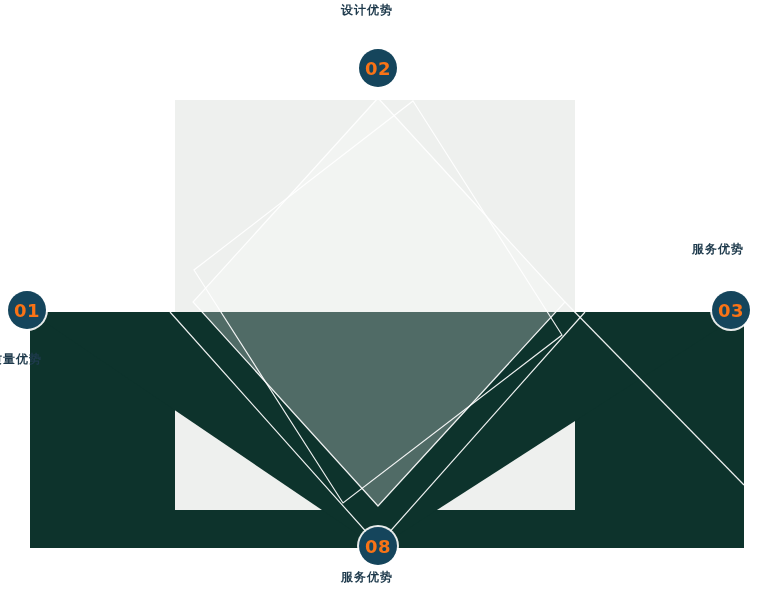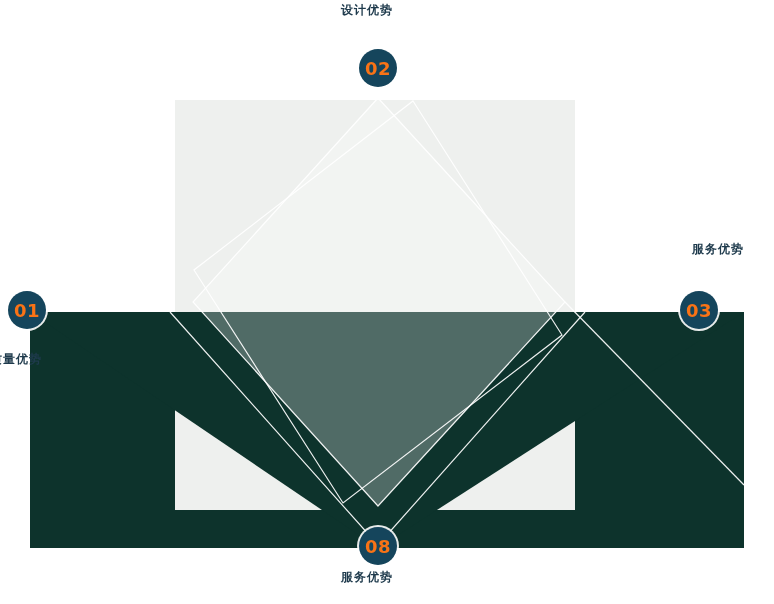--- a/index.html
+++ b/index.html
@@ -79,21 +79,21 @@
 
     <line x1="565" y1="302" x2="744" y2="485" class="wline"></line>
   </svg>
 
   <div class="badge" style="left:8px;  top:291px;justify-content:center;">
     <span>01</span>
   </div>
   <div class="badge" style="left:359px; top:49px;">
     <span>02</span>
   </div>
-  <div class="badge" style="left:680px; top:291px;">
+  <div class="badge" style="left:712px; top:291px;">
     <span>03</span>
   </div>
   <div class="badge" style="left:359px; top:527px;">
     <span>08</span>
   </div>
 
   <div class="adv-label" style="left:341px; top:2px;">设计优势</div>
   <div class="adv-label" style="left:692px; top:241px;">服务优势</div>
   <div class="adv-label" style="left:-10px; top:351px;">质量优势</div>
   <div class="adv-label" style="left:341px; top:569px;font-family:Liberation Serif, serif;">服务优势</div>

